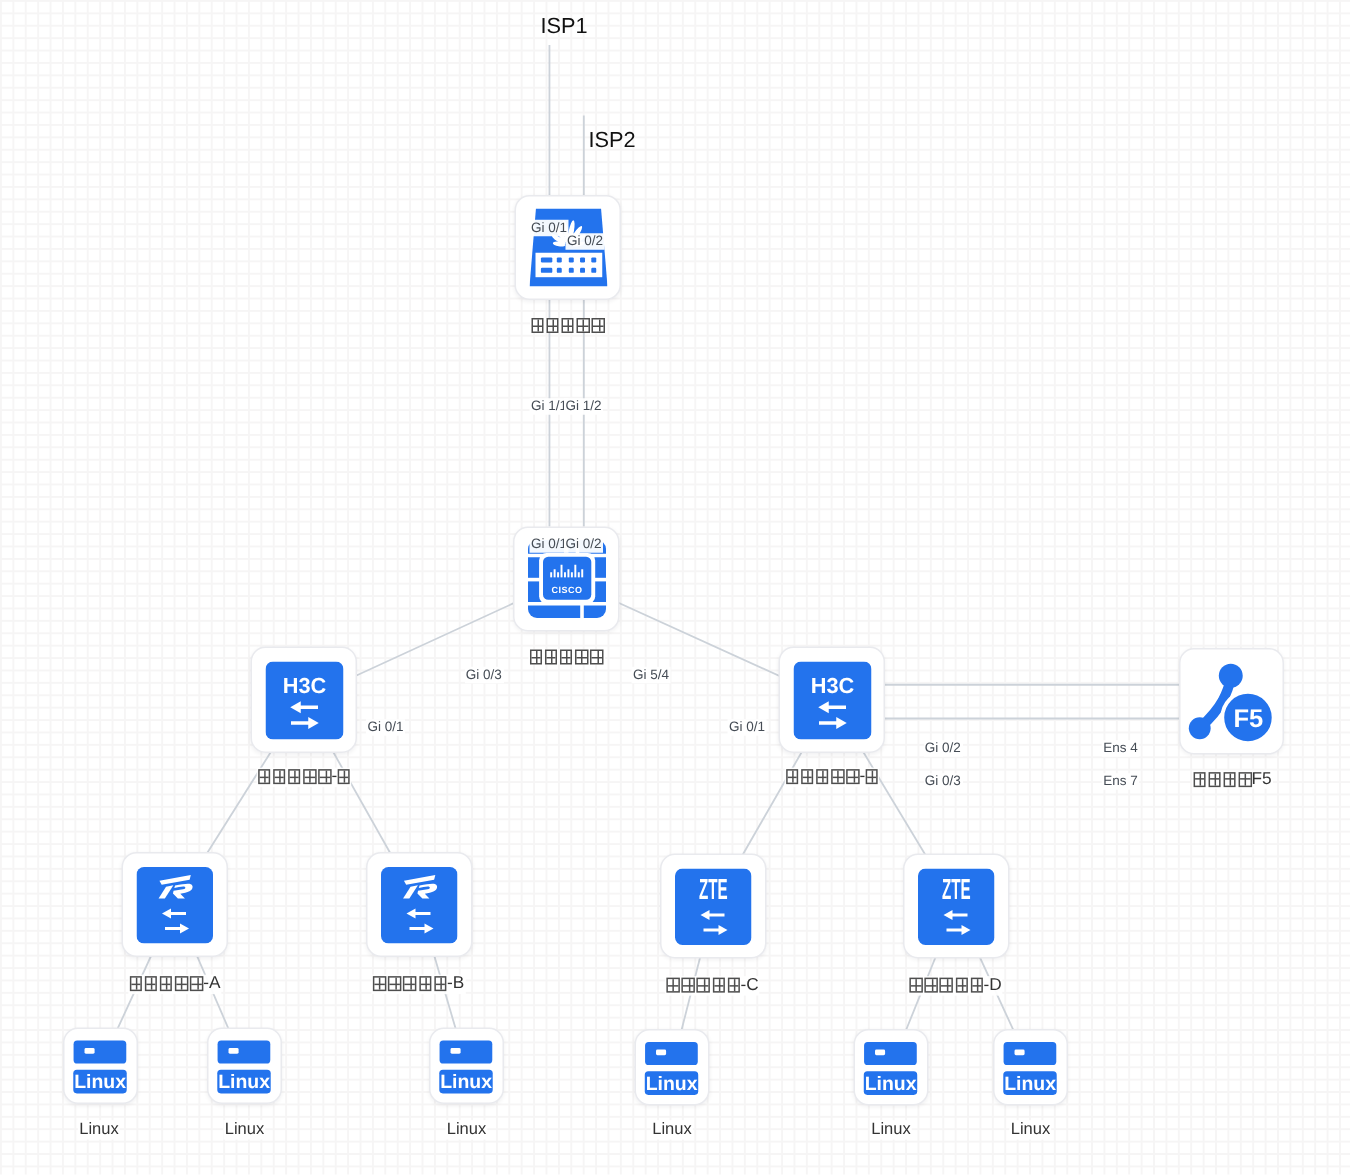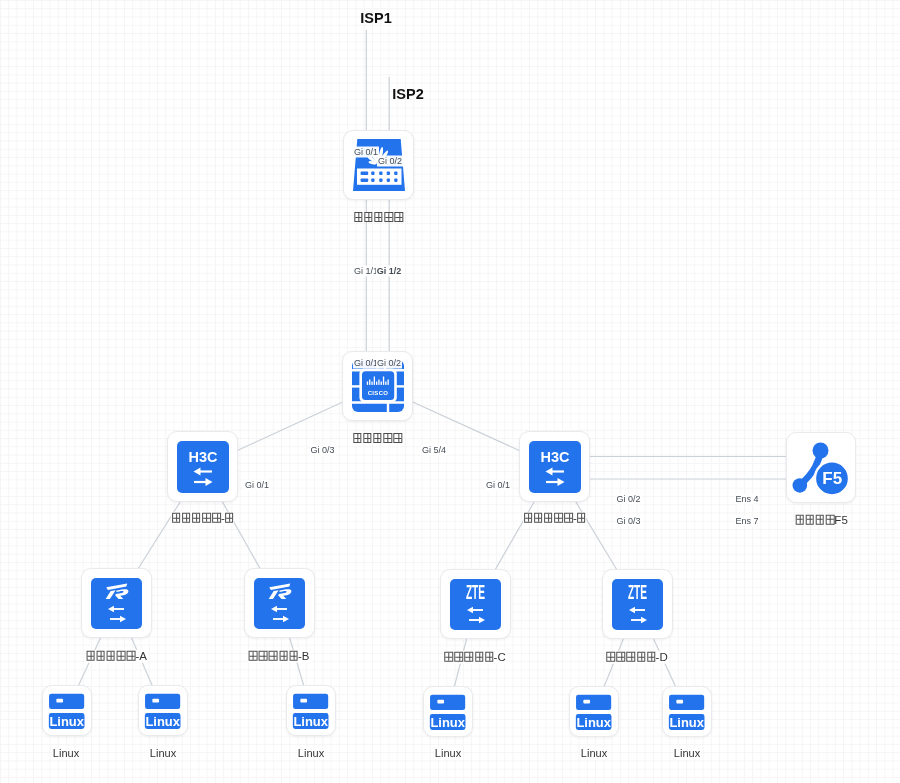--- a/index.html
+++ b/index.html
@@ -12,21 +12,21 @@
 }
 #edges{position:absolute;left:0;top:0;}
 .card{position:absolute;background:#fff;border:1px solid #e9eaee;border-radius:10px;
  box-shadow:0 1px 3px rgba(16,24,40,.06);display:flex;align-items:center;justify-content:center;box-sizing:border-box;}
 .lbl{position:absolute;transform:translate(-50%,-50%);white-space:nowrap;
  font-size:11.5px;color:#333;background:rgba(255,255,255,.92);padding:0 1px;line-height:12.5px;
  display:flex;align-items:center;justify-content:center;}
 .port{position:absolute;transform:translate(-50%,-50%);white-space:nowrap;
  font-size:9px;color:#454c55;background:rgba(255,255,255,.95);padding:0 1px;line-height:11px;margin-top:42px;}
 .isp{position:absolute;transform:translate(-50%,-50%);white-space:nowrap;
- font-size:14.5px;font-weight:bold;color:#111;}
+ font-size:14.5px;font-weight:normal;color:#111;}
 .cjk{display:inline-flex;align-items:center;}
 .cj{width:8.6px;height:10px;border:1px solid #4e4e4e;box-sizing:border-box;position:relative;
  display:inline-block;margin-right:1.6px;}
 .cj:last-child{margin-right:0;}
 .cj::before{content:"";position:absolute;left:0;right:0;top:3.5px;border-top:1px solid #4e4e4e;}
 .cj::after{content:"";position:absolute;top:0;bottom:0;left:3.4px;border-left:1px solid #4e4e4e;}
 .lat{font-size:11.5px;color:#333;}
 </style>
 </head>
 <body>
@@ -345,21 +345,21 @@
       <span class="lat">-D</span>
     </div>
 <div class="lbl" style="left:66px;top:753px;font-size:11px;">Linux</div>
 <div class="lbl" style="left:163px;top:753px;font-size:11px;">Linux</div>
 <div class="lbl" style="left:311px;top:753px;font-size:11px;">Linux</div>
 <div class="lbl" style="left:448px;top:753px;font-size:11px;">Linux</div>
 <div class="lbl" style="left:594px;top:753px;font-size:11px;">Linux</div>
 <div class="lbl" style="left:687px;top:753px;font-size:11px;">Linux</div>
 
 <div class="port" style="left:366px;top:229px;">Gi 1/1</div>
-<div class="port" style="left:389px;top:229px;font-weight:bold;">Gi 1/2</div>
+<div class="port" style="left:389px;top:229px;">Gi 1/2</div>
 
 <div class="port" style="left:366px;top:110px;">Gi 0/1</div>
 <div class="port" style="left:390px;top:119px;">Gi 0/2</div>
 <div class="port" style="left:366px;top:321px;">Gi 0/1</div>
 <div class="port" style="left:389px;top:321px;">Gi 0/2</div>
 <div class="port" style="left:322.5px;top:408px;">Gi 0/3</div>
 <div class="port" style="left:434px;top:408px;">Gi 5/4</div>
 <div class="port" style="left:257px;top:443px;">Gi 0/1</div>
 <div class="port" style="left:498px;top:443px;">Gi 0/1</div>
 <div class="port" style="left:628.5px;top:456.5px;">Gi 0/2</div>

